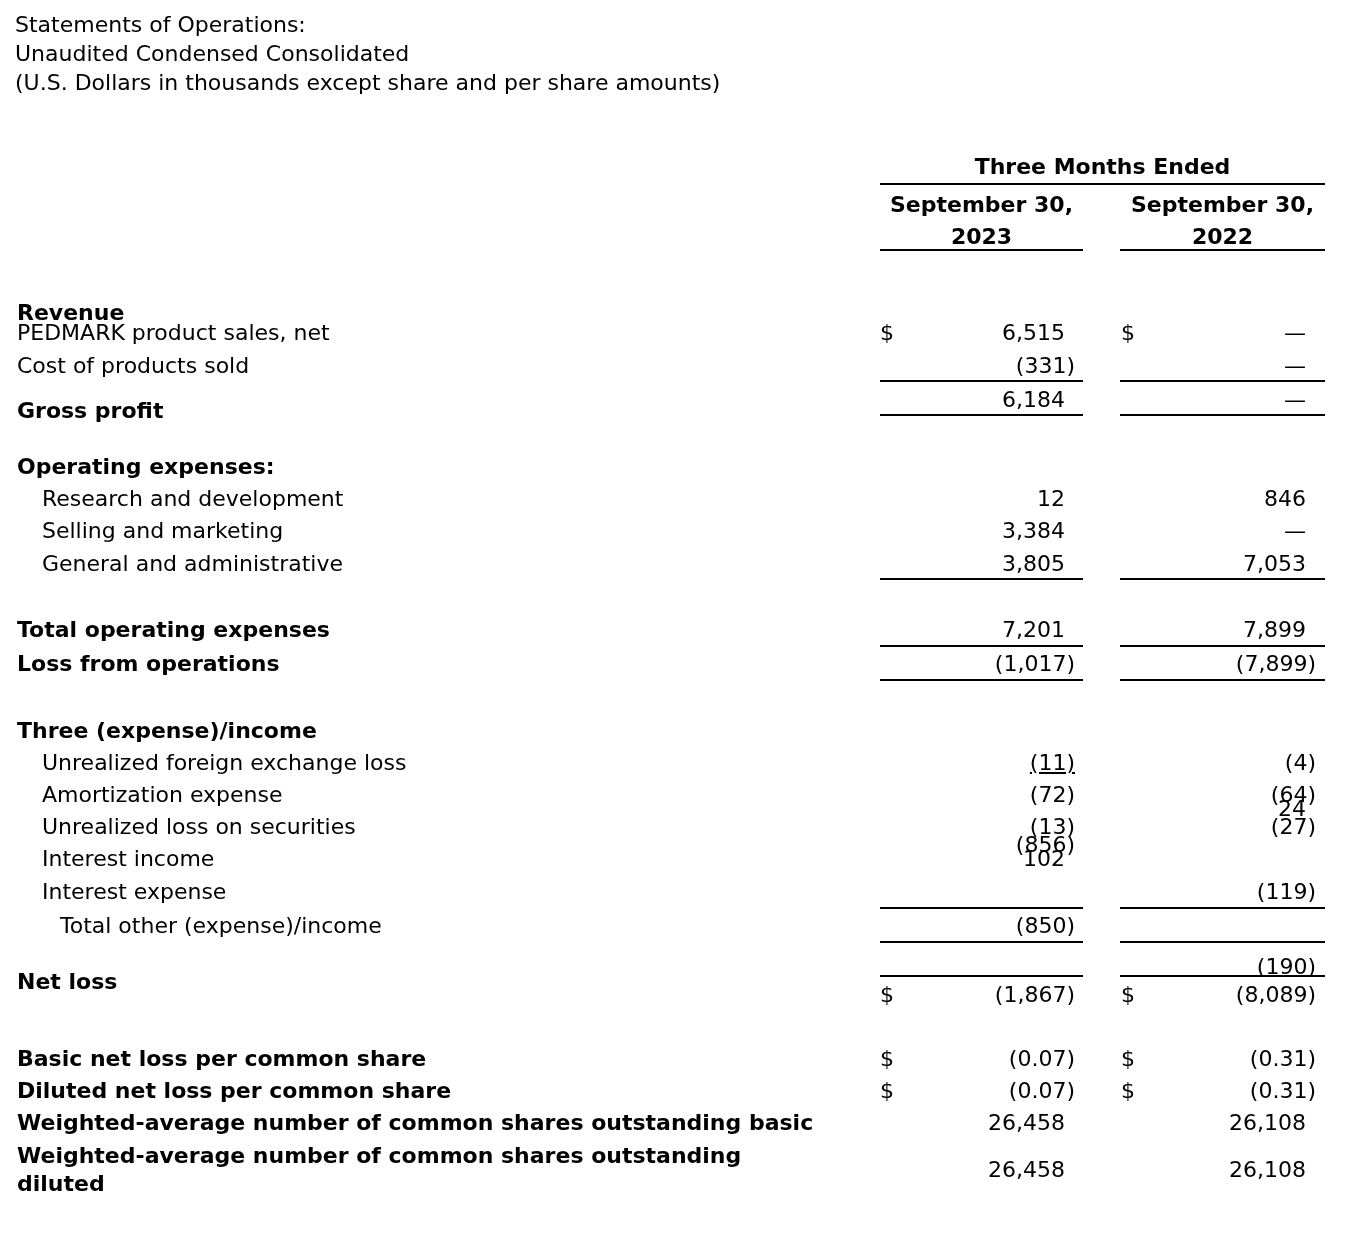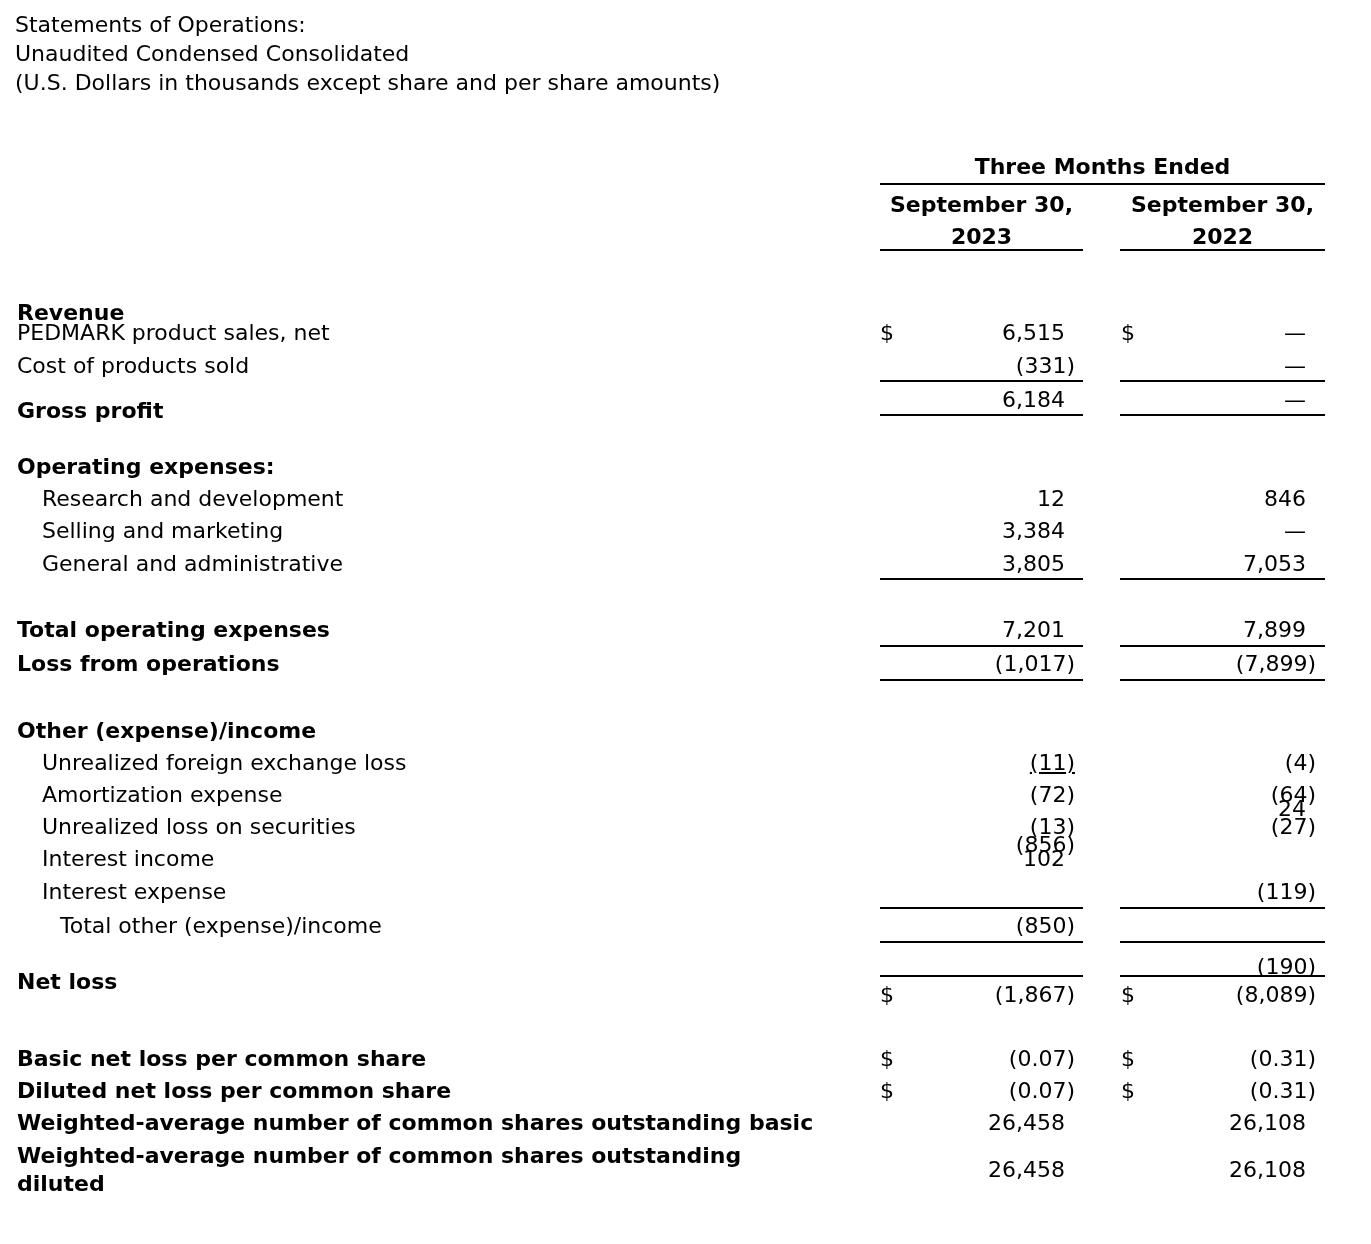--- a/index.html
+++ b/index.html
@@ -97,21 +97,21 @@
 <div class="line" style="left:1120px; width:205px; top:645px;"></div>
 
 <div>
   <div class="lbl b" style="top:651px;">Loss from operations</div>
   <div class="val c1" style="top:651px; width:195px;">(1,017)</div>
   <div class="val c2" style="top:651px; width:196px;">(7,899)</div>
 </div>
 <div class="line" style="left:880px; width:203px; top:679px;"></div>
 <div class="line" style="left:1120px; width:205px; top:679px;"></div>
 
-<div class="lbl b" style="top:718px;">Other (expense)/income</div>
+<div class="lbl b" style="top:718px;">Three (expense)/income</div>
 
 <div>
   <div class="lbl i1" style="top:750px;">Unrealized foreign exchange loss</div>
   <div class="val c1" style="top:750px; width:195px;text-decoration:underline;">(11)</div>
   <div class="val c2" style="top:750px; width:196px;">(4)</div>
 </div>
 <div>
   <div class="lbl i1" style="top:782px;">Amortization expense</div>
   <div class="val c1" style="top:782px; width:195px;text-align:right;">(72)</div>
   <div class="val c2" style="top:782px; width:196px;">(64)</div>

